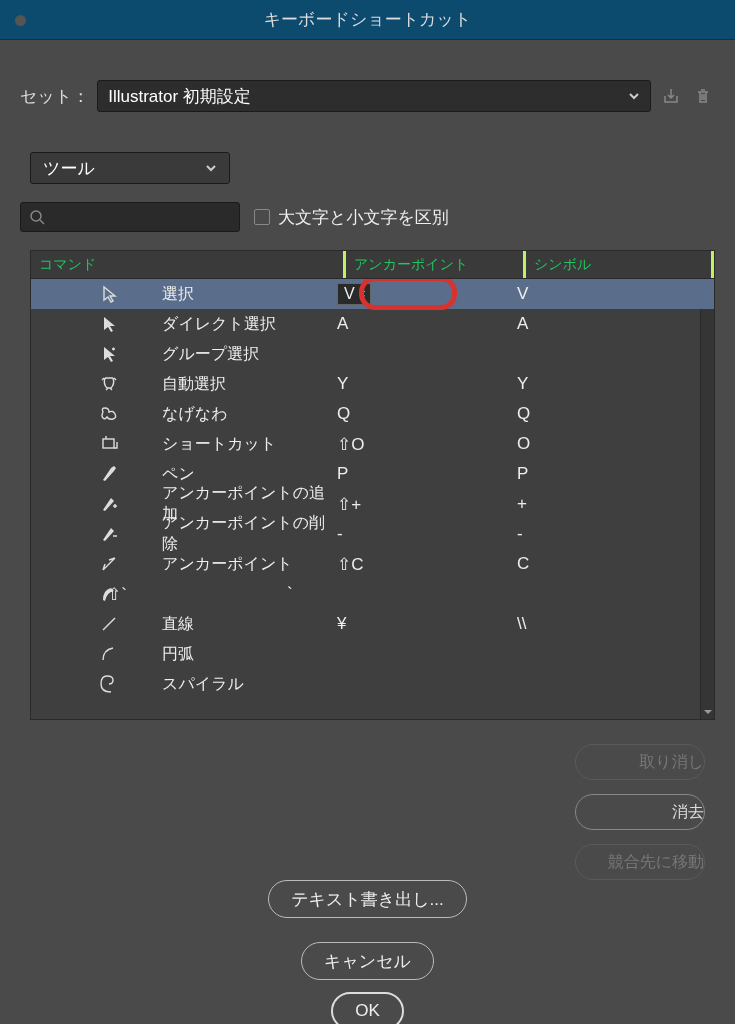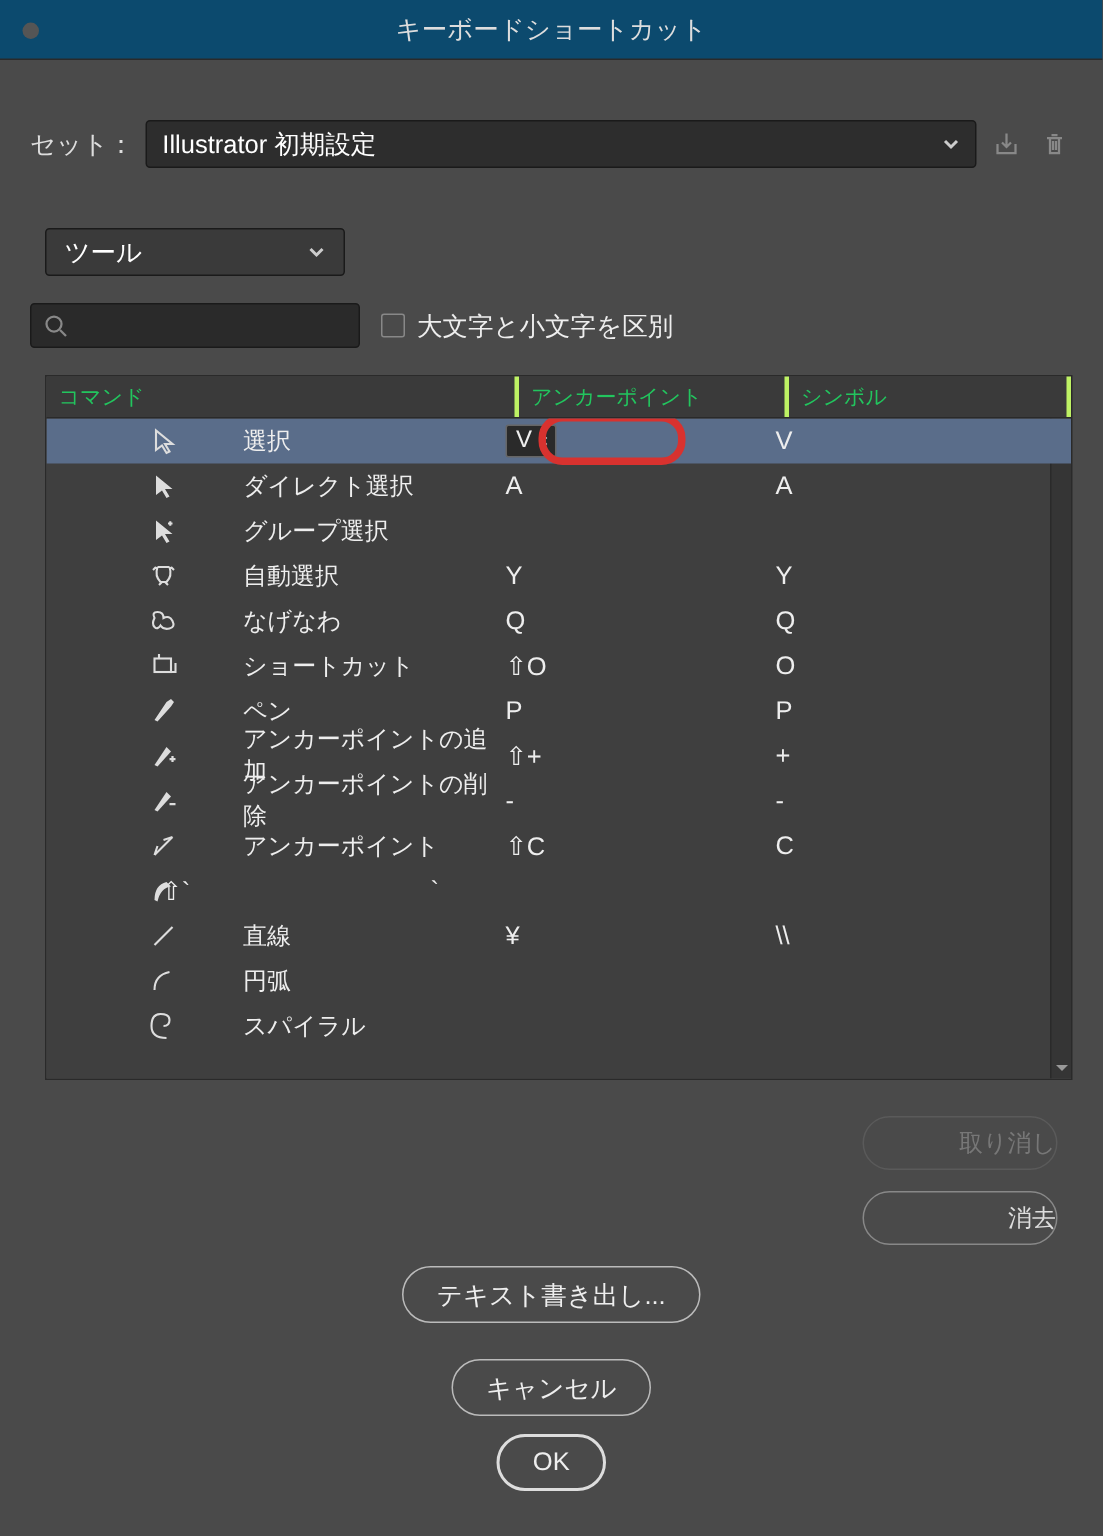--- a/index.html
+++ b/index.html
@@ -293,20 +293,23 @@
       </div>
   </div>
 
   <div class="side-buttons">
     <div class="btn disabled">
         <span>取り消し</span>
       </div>
     <div class="btn">
         <span>消去</span>
       </div>
+    <div class="btn disabled">
+        <span>競合先に移動</span>
+      </div>
   </div>
 
   <div class="footer">
     <div class="fbtn">
         <span>テキスト書き出し...</span>
       </div>
     <div class="spacer"></div>
     <div class="fbtn">
         <span>キャンセル</span>
       </div>

